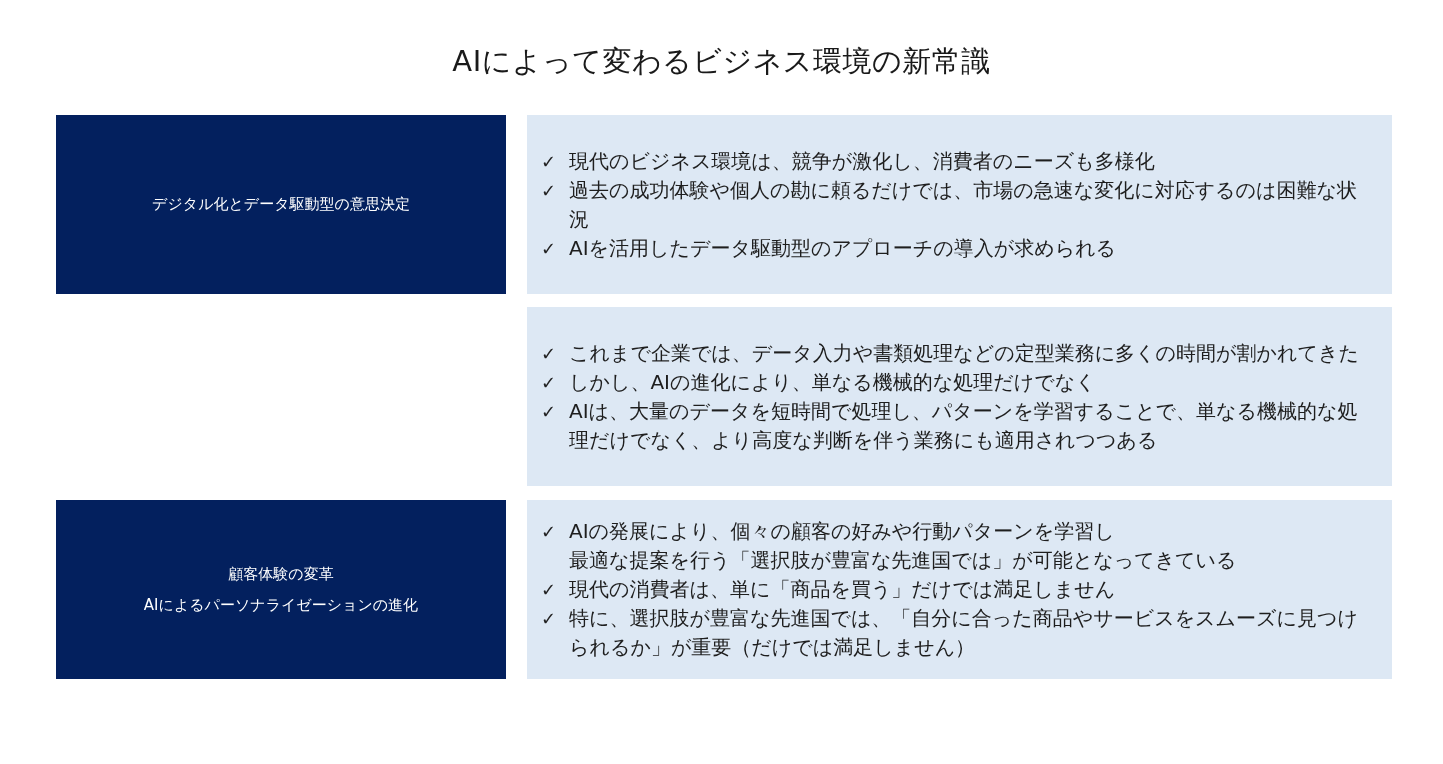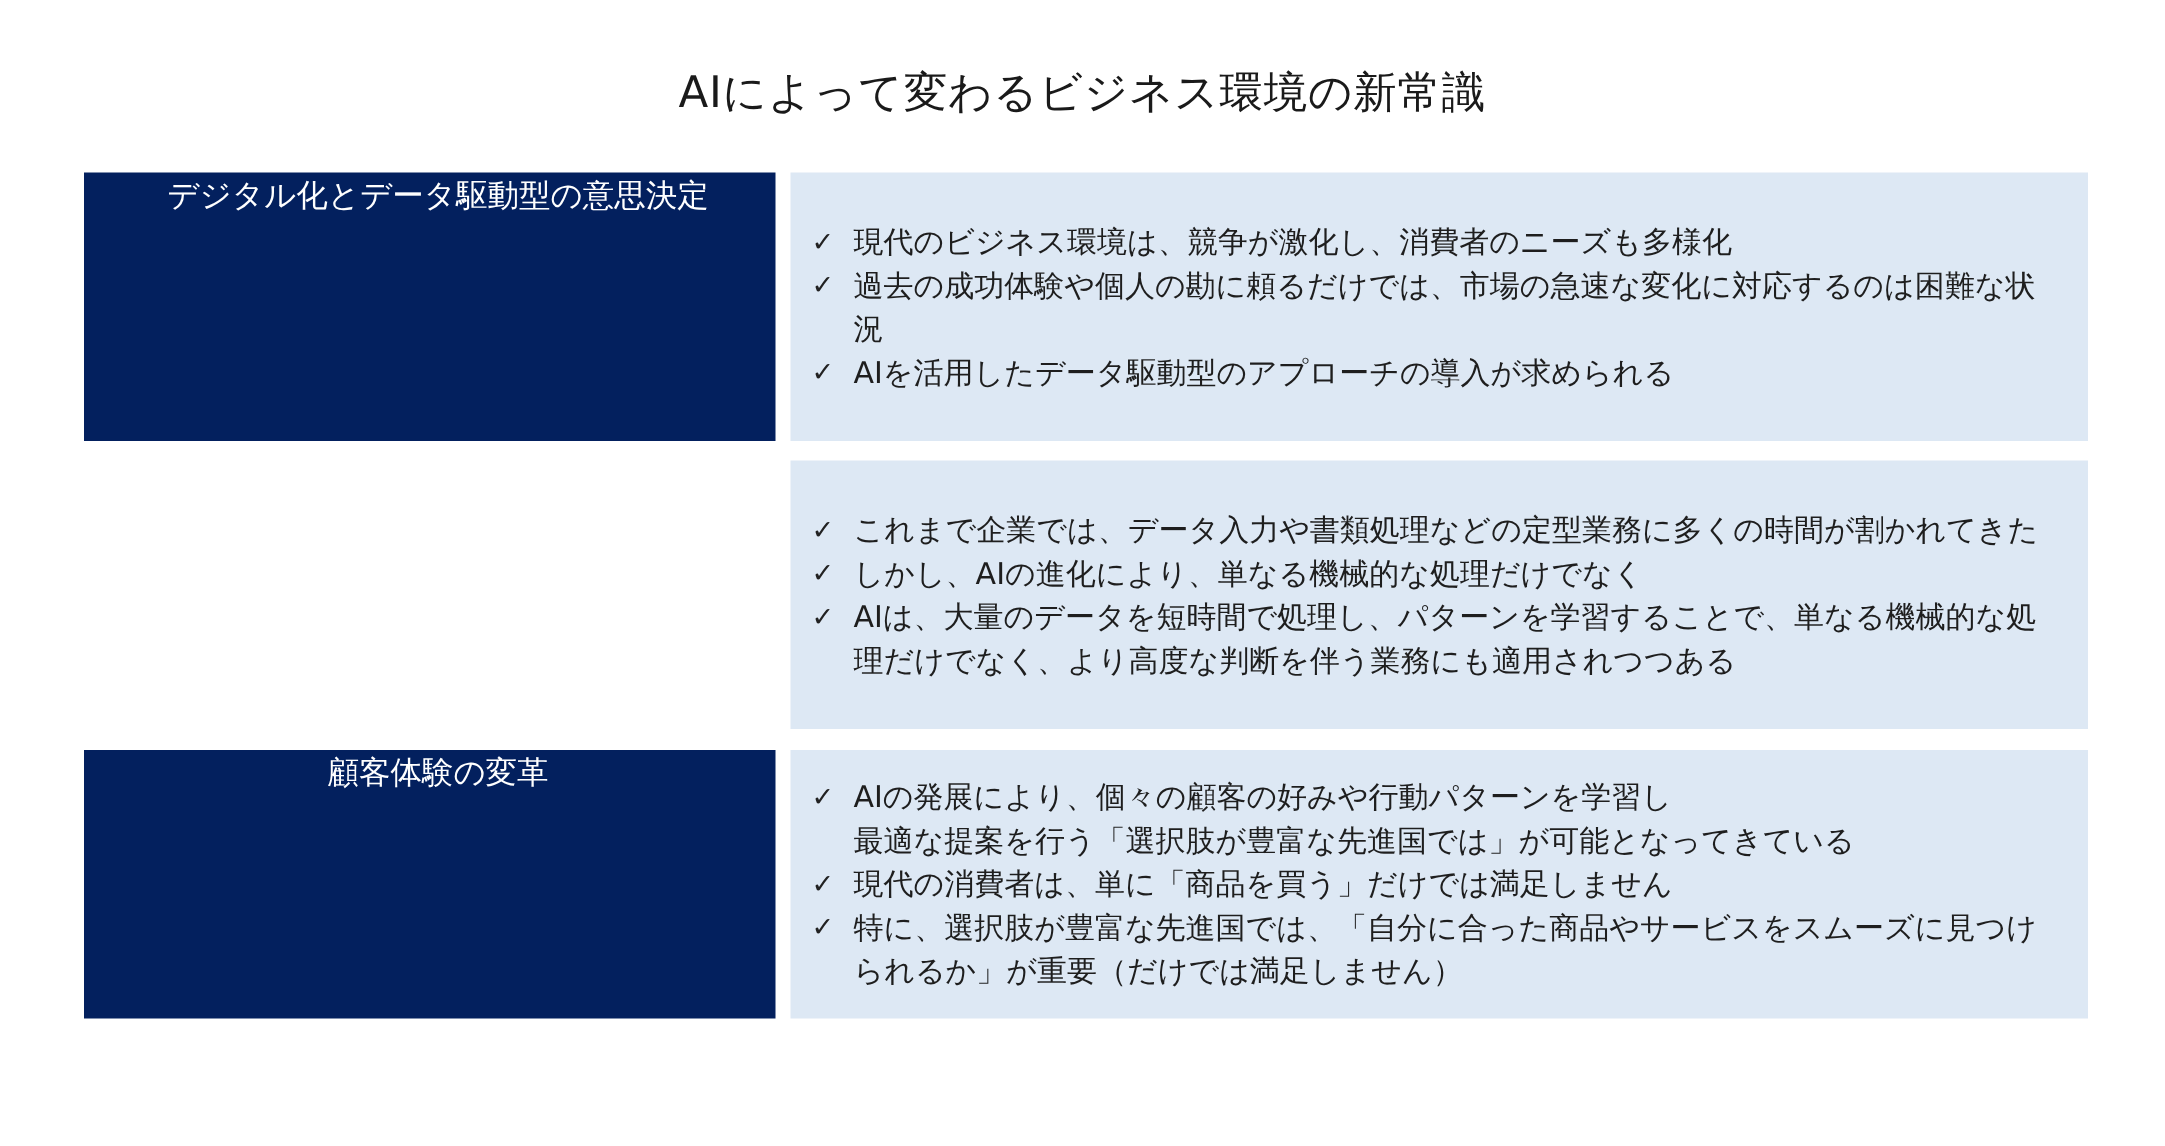--- a/index.html
+++ b/index.html
@@ -11,22 +11,22 @@
       position: absolute; left: 0; top: 42px; width: 1443px; text-align: center;
       font-size: 29px; color: #1a1a1a; letter-spacing: 0.5px;
     }
     .row { position: absolute; left: 56px; width: 1336px; height: 179px; }
     .row.r1 { top: 115px; }
     .row.r2 { top: 307px; }
     .row.r3 { top: 500px; height: 179px; }
     .label-box {
       position: absolute; left: 0; top: 0; width: 450px; height: 100%;
       background: #03205e; color: #ffffff;
-      display: flex; flex-direction: column; align-items: center; justify-content: flex-start;
-      font-size: 21px; line-height: 31px; text-align: center; padding-left: 11px;
+      display: flex; flex-direction: column; align-items: center; justify-content: center;
+      font-size: 15px; line-height: 31px; text-align: center;
     }
     .content-box {
       position: absolute; left: 471px; top: 0; width: 865px; height: 100%;
       background: #dde8f4; display: flex; flex-direction: column; justify-content: center;
       padding: 0 20px 0 14px; box-sizing: border-box;
     }
     .bullet { display: flex; align-items: flex-start; font-size: 20px; line-height: 29px; color: #1e1e1e; }
     .check { width: 28px; flex: 0 0 28px; font-size: 18px; color: #222; }
     .btext { flex: 1; }
   </style>
@@ -68,20 +68,21 @@
     <div class="bullet">
         <span class="check">✓</span>
         <span class="btext">AIは、大量のデータを短時間で処理し、パターンを学習することで、単なる機械的な処理だけでなく、より高度な判断を伴う業務にも適用されつつある</span>
       </div>
   </div>
 </div>
 
 <div class="row r3">
   <div class="label-box">
     <div>顧客体験の変革</div>
+    <div>AIによるパーソナライゼーションの進化</div>
   </div>
   <div class="content-box">
     <div class="bullet">
         <span class="check">✓</span>
         <span class="btext" style="white-space:pre-line">AIの発展により、個々の顧客の好みや行動パターンを学習し
 最適な提案を行う「選択肢が豊富な先進国では」が可能となってきている</span>
       </div>
     <div class="bullet">
         <span class="check">✓</span>
         <span class="btext">現代の消費者は、単に「商品を買う」だけでは満足しません</span>

